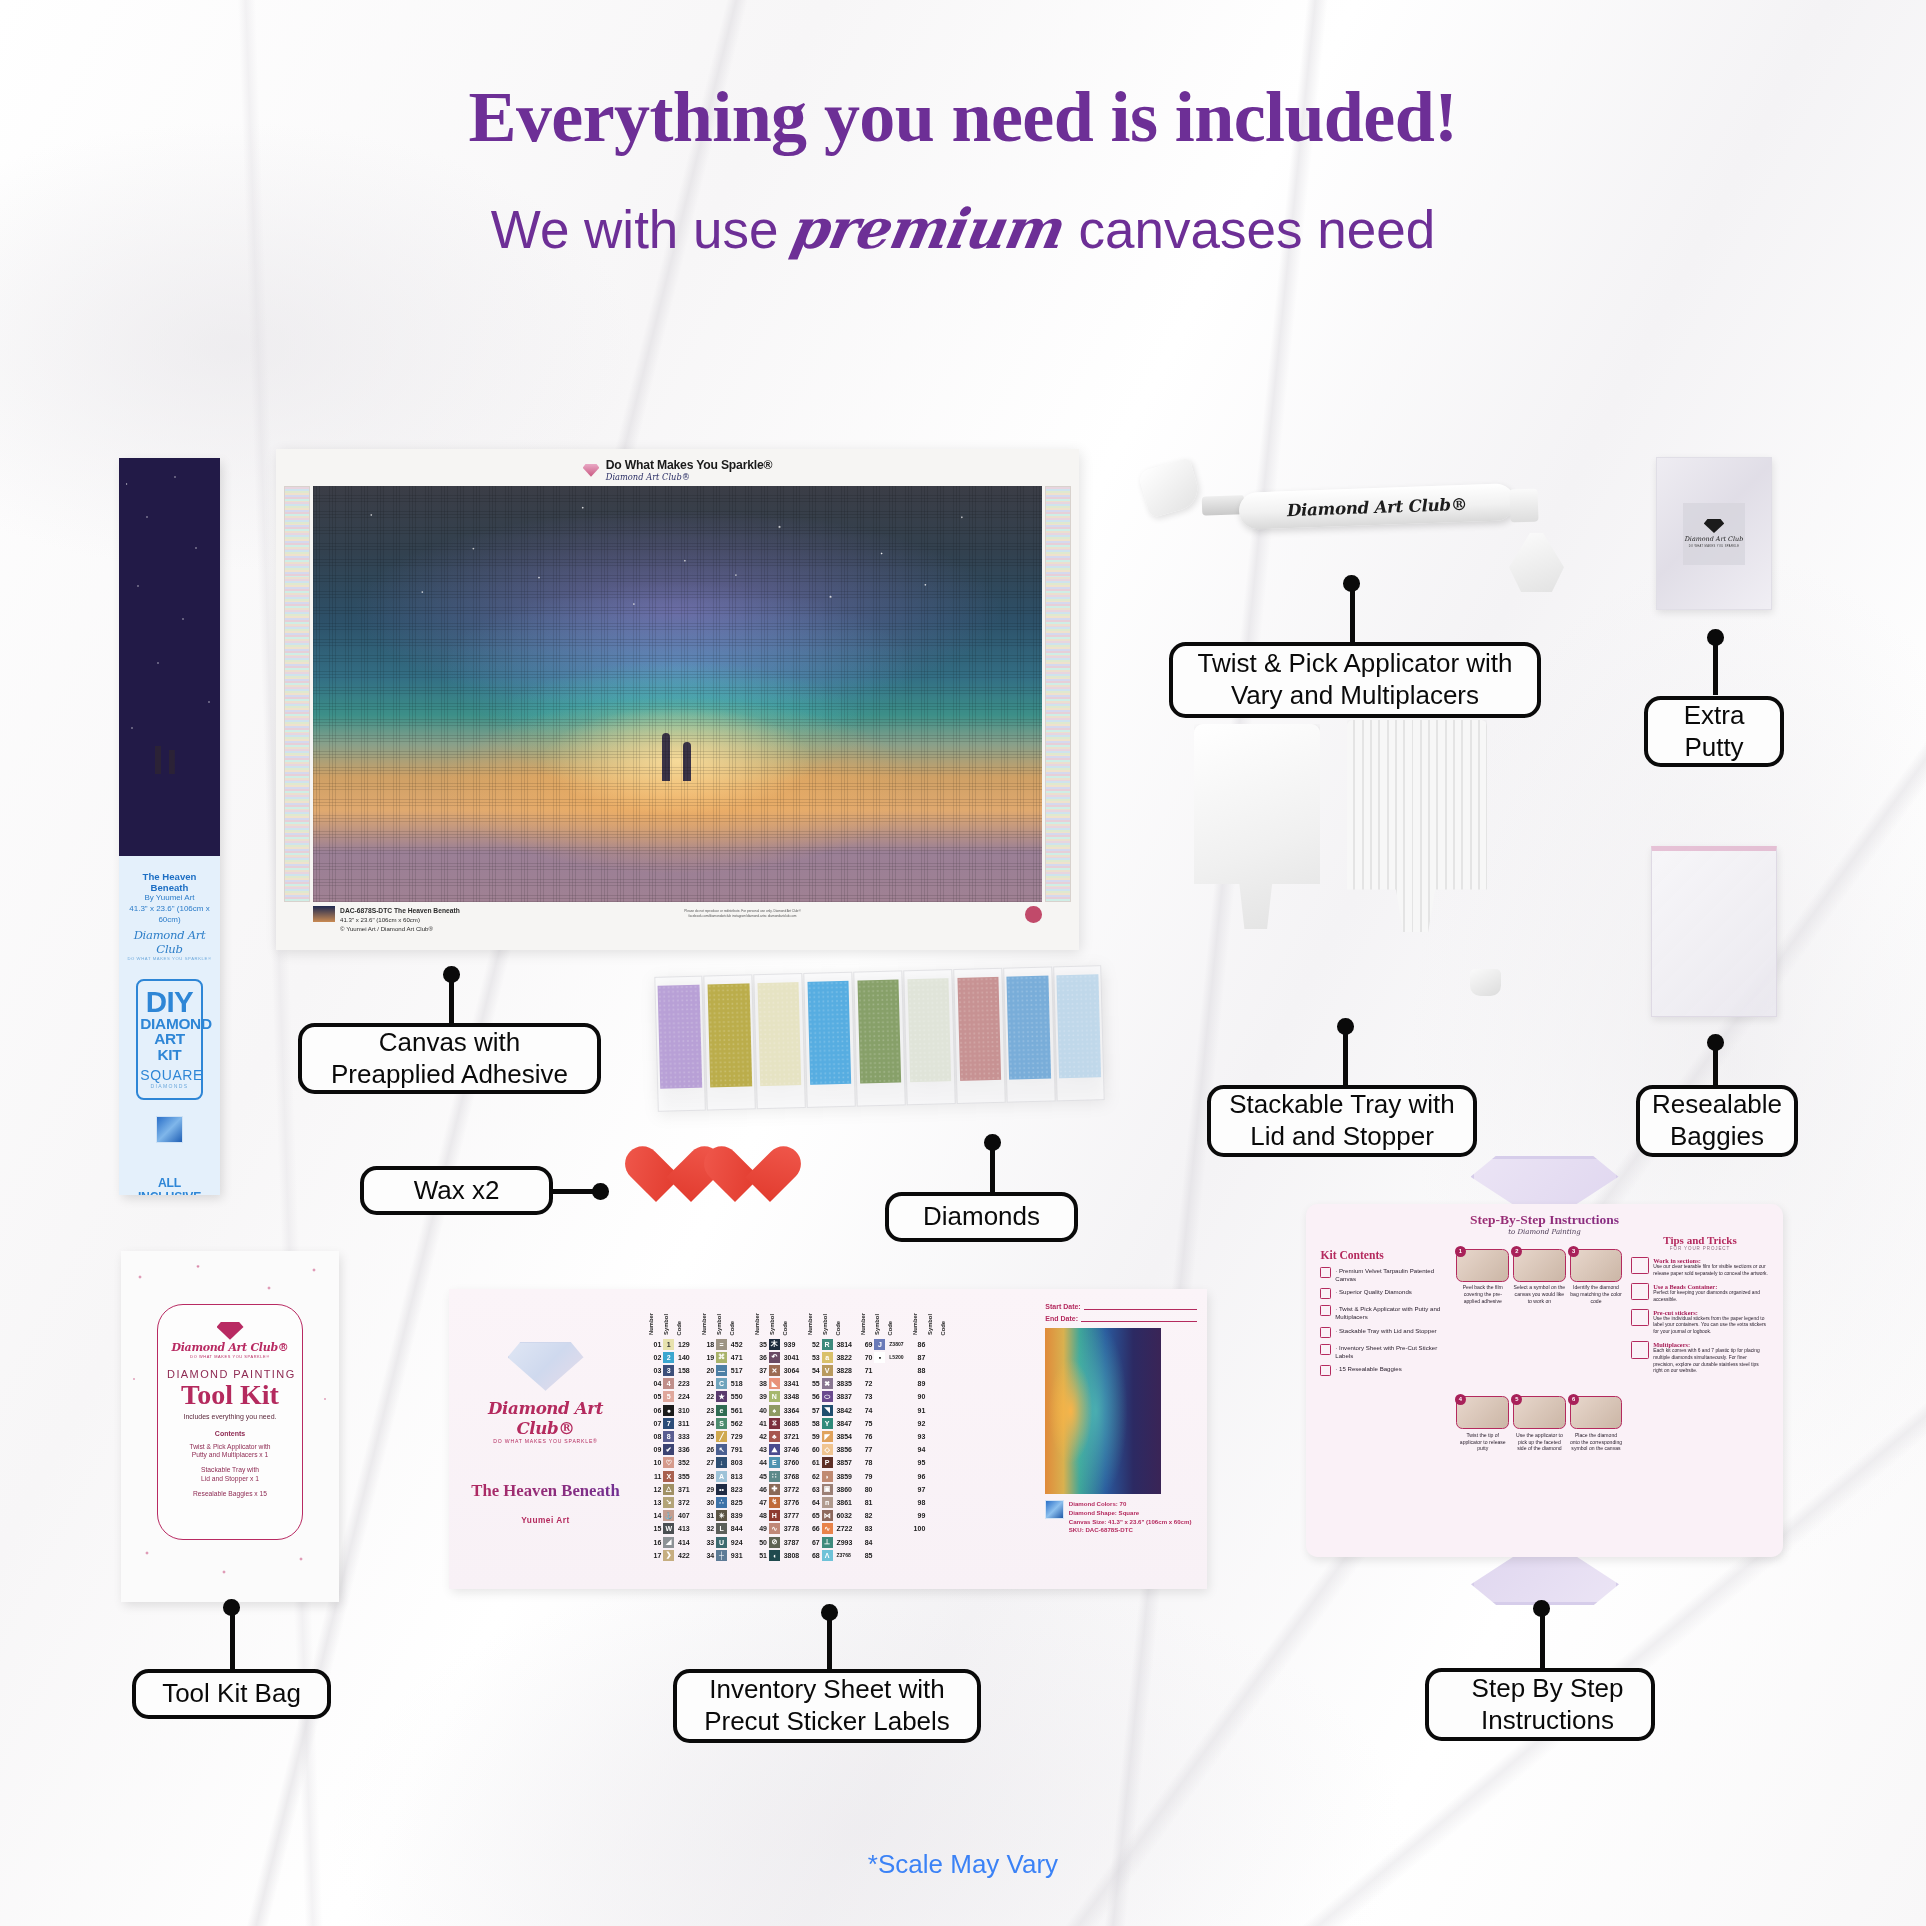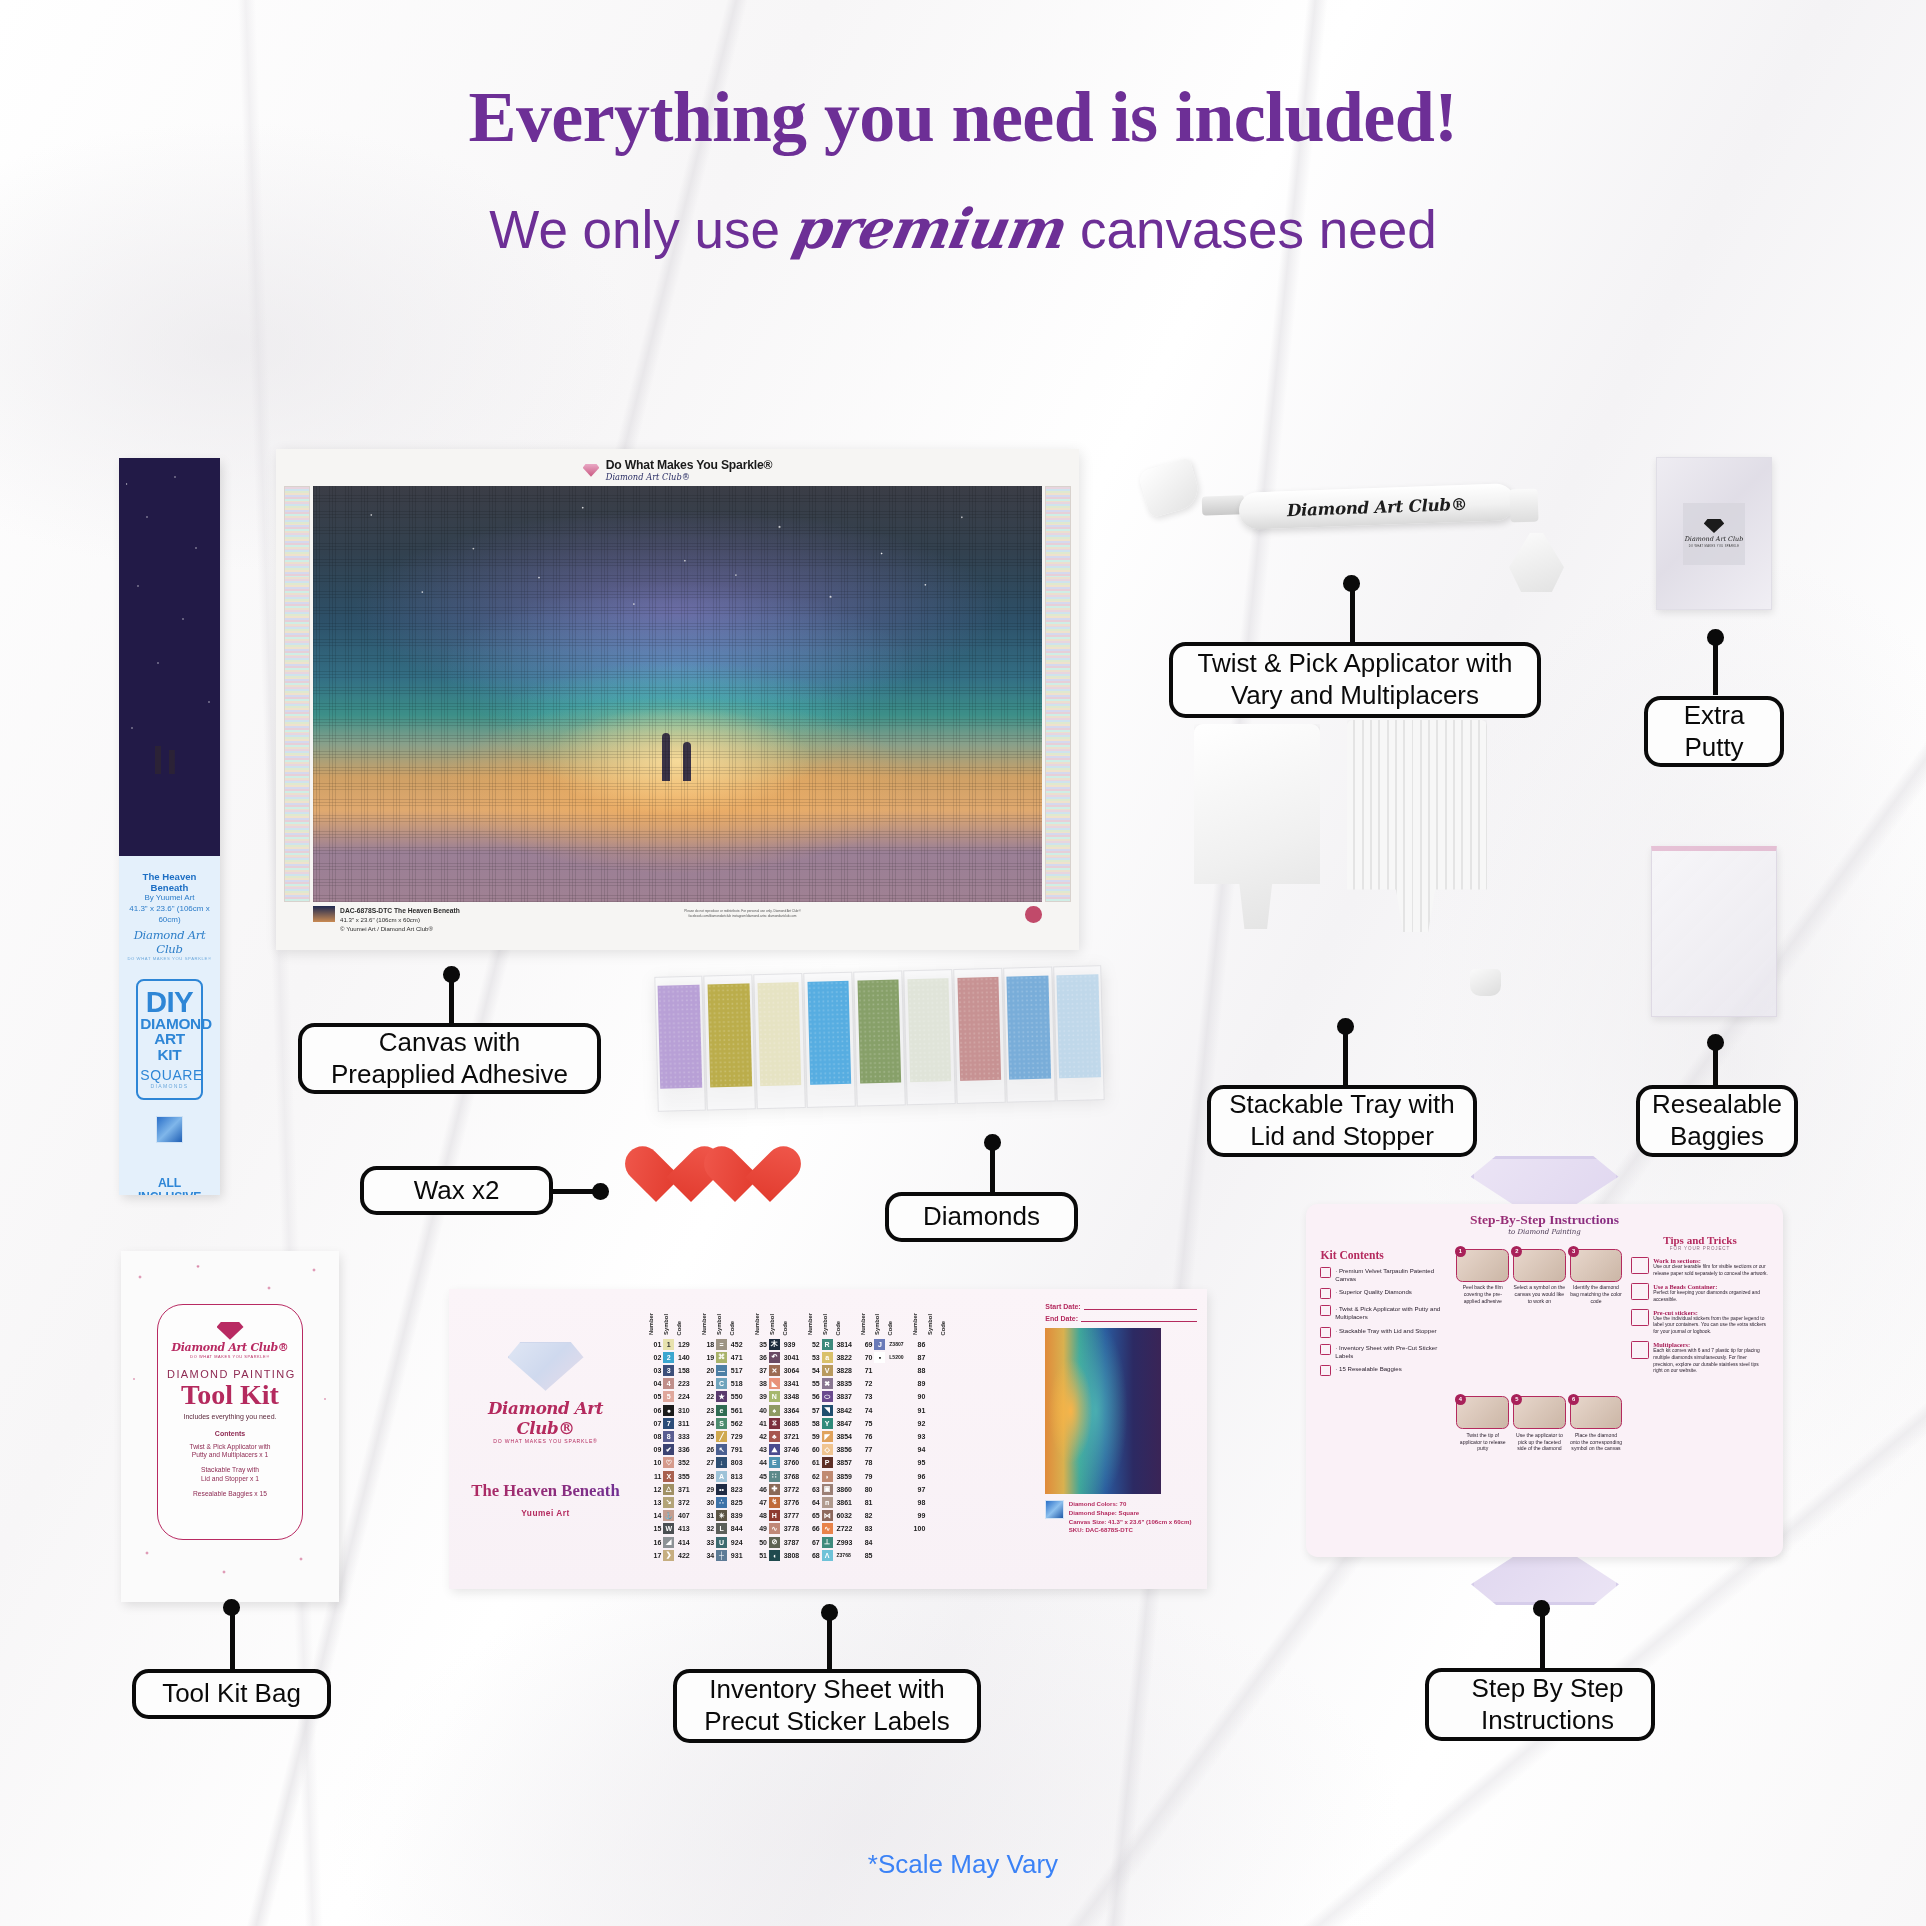--- a/index.html
+++ b/index.html
@@ -293,21 +293,21 @@
   .inv-gem { width: 76px; height: 49px; margin: 36px auto 0;
     background: linear-gradient(135deg,#dfe6f4,#cfd9ee 50%,#e8dcea);
     clip-path: polygon(0 32%, 17% 0, 83% 0, 100% 32%, 50% 100%);
     border: 1.3px solid #cfd7ec; }
   .inv-script { font-family:"DejaVu Serif",serif; font-style:italic; font-weight:700;
     font-size: 16.7px; color:#b42a5e; margin-top: 7.7px; letter-spacing:-0.4px;}
   .inv-tag { font-size: 5.1px; color:#b42a5e; letter-spacing: 0.8px;}
   .inv-title { font-family:"Liberation Serif",serif; font-weight:700; font-size:16.7px;
     margin-top: 37px; background: linear-gradient(90deg,#b42a5e,#6d2f96);
     -webkit-background-clip: text; background-clip: text; color: transparent; }
-  .inv-artist { font-size:8.3px; font-weight:700; color:#b42a5e; letter-spacing:0.5px; margin-top:7px;}
+  .inv-artist { font-size:8.3px; font-weight:700; color:#b42a5e; letter-spacing:0.5px; margin-top:14px;}
   #inv-table { flex:1; display:flex; gap:4.5px; padding: 9px 6.4px; }
   .inv-col { display:flex; flex-direction:column; }
   .inv-head { display:flex; gap:1.9px; height: 37px; align-items:flex-end; margin-bottom:2.6px;}
   .inv-head span { writing-mode: vertical-rl; transform: rotate(180deg);
     font-size: 5.8px; font-weight:700; color:#2a2a2a; }
   .inv-head .w-num { width: 13px; } .inv-head .w-sym { width: 11px; } .inv-head .w-code { width: 20.5px; }
   .inv-row { display:flex; gap:1.9px; align-items:center; height: 13.2px; }
   .inv-num { width:13px; font-size:7px; font-weight:700; color:#1c1c1c; text-align:right; }
   .inv-sym { width:11px; height:11px; font-size:7px; font-weight:700; color:#fff;
     display:flex; align-items:center; justify-content:center; }
@@ -364,21 +364,21 @@
   .tip-h { font-family:"Liberation Serif",serif; font-weight:700; font-size:6.4px; color:#a82159;}
   .tip-b { font-size: 4.9px; line-height:1.34; color:#2c2230; }
 </style>
 </head>
 <body>
 
 <div id="marble"></div>
 
 <div class="h1">Everything you need is included!</div>
 <div class="h2">
-  <span>We only use</span>
+  <span>We with use</span>
   <span class="script">premium</span>
   <span>canvases need</span><br>
 </div>
 <div class="scale-note">*Scale May Vary</div>
 
 <div id="kit-box">
   <div id="kit-art">
     <div class="stars"></div>
     <div class="figs"></div>
   </div>

